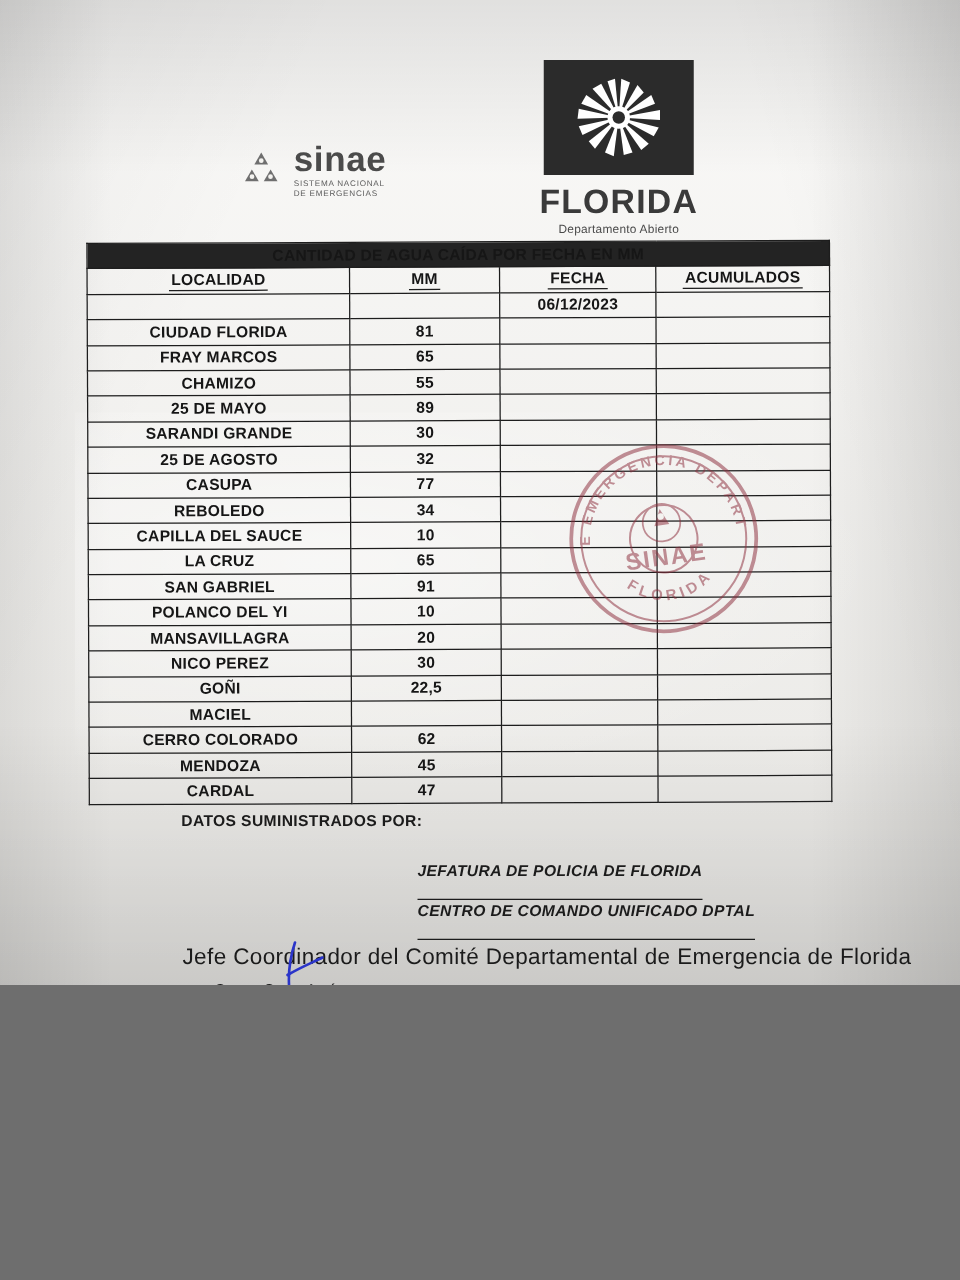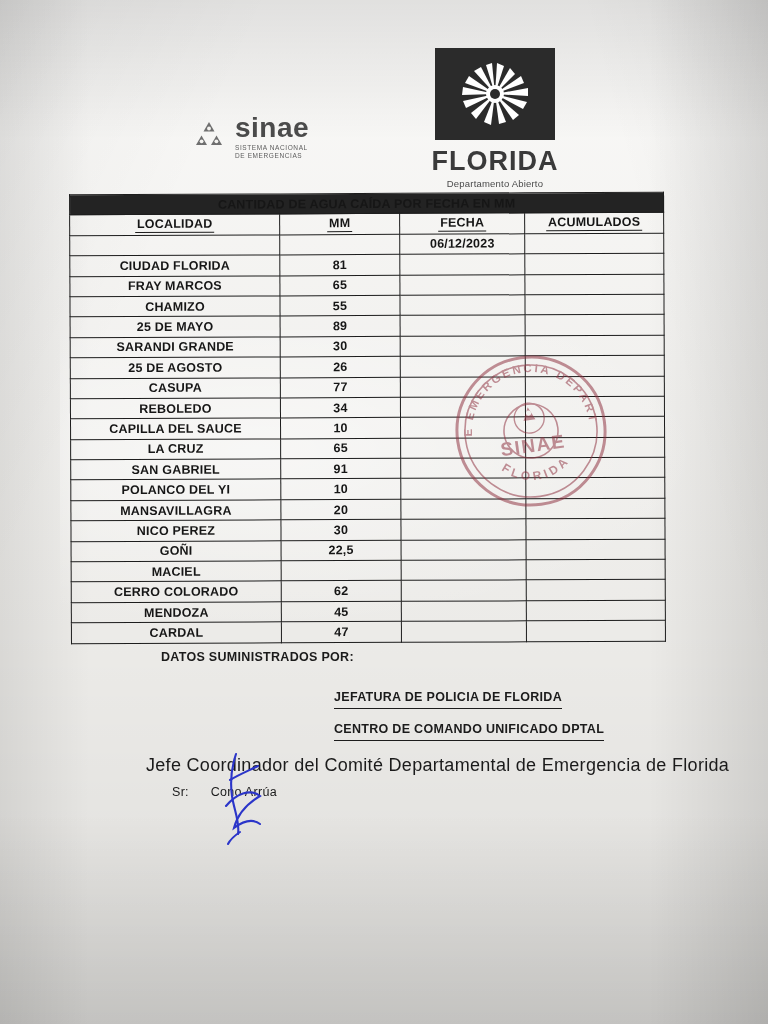--- a/index.html
+++ b/index.html
@@ -6,21 +6,21 @@
     margin: 0;
     padding: 0;
     background: #6e6e6e;
   }
   body {
     font-family: "Liberation Sans", sans-serif;
   }
   .page {
     position: relative;
     width: 768px;
-    height: 1024px;
+    height: 788px;
     overflow: hidden;
     background:
       radial-gradient(ellipse at 20% 15%, #fbfbf9 0%, #f0efec 45%, #e2e1dd 100%);
   }
   
   .sheet {
     position: absolute;
     left: 0; top: 0;
     width: 768px; height: 1024px;
     background:
@@ -187,23 +187,24 @@
     color: #1b1b1b;
   }
   .f-line {
     position: absolute;
     font-size: 12.5px;
     font-weight: bold;
     letter-spacing: 0.3px;
   }
   .f-underline {
     border-bottom: 1.3px solid #1c1c1c;
-    padding-bottom: 4px;
-  }
-  .f-datos { left: 145px; top: 10px; margin-left: 16px; }
+    padding-bottom: 15px;
+    font-style: italic;
+  }
+  .f-datos { left: 145px; top: 10px; }
   .f-jefatura { left: 334px; top: 50px; }
   .f-centro { left: 334px; top: 82px; text-align: right; }
   .f-coord { left: 146px; top: 115px; font-weight: normal; font-size: 18px; }
   .f-sr { left: 172px; top: 145px; font-weight: normal; font-size: 12.5px; }
   .f-sr .name { margin-left: 18px; }
 
   .signature {
     position: absolute;
     left: 206px;
     top: 96px;
@@ -326,21 +327,21 @@
             <td></td>
           </tr>
           <tr class="datarow">
             <td class="loc">SARANDI GRANDE</td>
             <td>30</td>
             <td></td>
             <td></td>
           </tr>
           <tr class="datarow">
             <td class="loc">25 DE AGOSTO</td>
-            <td>26</td>
+            <td>32</td>
             <td></td>
             <td></td>
           </tr>
           <tr class="datarow">
             <td class="loc">CASUPA</td>
             <td>77</td>
             <td></td>
             <td></td>
           </tr>
           <tr class="datarow">

